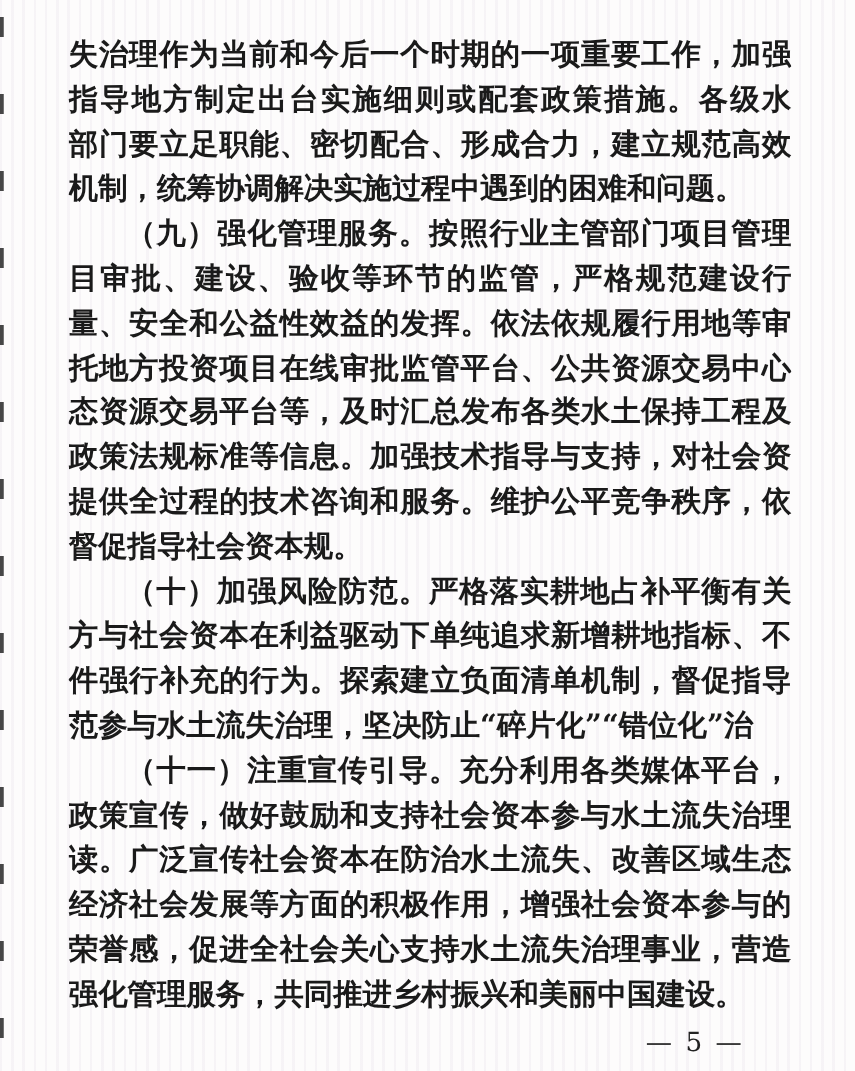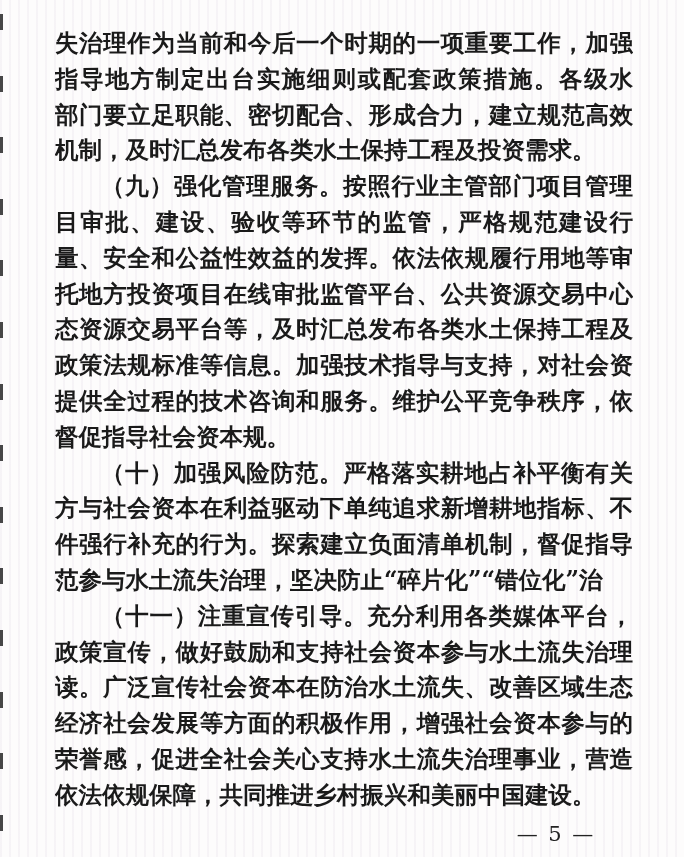--- a/index.html
+++ b/index.html
@@ -78,36 +78,36 @@
 <body>
 
 <div class="page">
 
   <div class="scan-marks"></div>
 
   <div class="content">
     <div class="line fill">失治理作为当前和今后一个时期的一项重要工作，加强部门协同，</div>
     <div class="line fill">指导地方制定出台实施细则或配套政策措施。各级水利、自然资源</div>
     <div class="line fill">部门要立足职能、密切配合、形成合力，建立规范高效的协同工作</div>
-    <div class="line end">机制，及时汇总发布各类水土保持工程及投资需求。</div>
+    <div class="line end">机制，统筹协调解决实施过程中遇到的困难和问题。</div>
     <div class="line fill indent">（九）强化管理服务。按照行业主管部门项目管理要求，强化项</div>
     <div class="line fill">目审批、建设、验收等环节的监管，严格规范建设行为，确保工程质</div>
     <div class="line fill">量、安全和公益性效益的发挥。依法依规履行用地等审批程序。依</div>
     <div class="line fill">托地方投资项目在线审批监管平台、公共资源交易中心或其他生</div>
     <div class="line fill">态资源交易平台等，及时汇总发布各类水土保持工程及投资需求、</div>
     <div class="line fill">政策法规标准等信息。加强技术指导与支持，对社会资本实施主体</div>
     <div class="line fill">提供全过程的技术咨询和服务。维护公平竞争秩序，依法依规保障</div>
     <div class="line end">督促指导社会资本规。</div>
     <div class="line fill indent">（十）加强风险防范。严格落实耕地占补平衡有关政策，禁止地</div>
     <div class="line fill">方与社会资本在利益驱动下单纯追求新增耕地指标、不顾立地条</div>
     <div class="line fill">件强行补充的行为。探索建立负面清单机制，督促指导社会资本规</div>
     <div class="line end">范参与水土流失治理，坚决防止“碎片化”“错位化”治理。</div>
     <div class="line fill indent">（十一）注重宣传引导。充分利用各类媒体平台，加强法律法规</div>
     <div class="line fill">政策宣传，做好鼓励和支持社会资本参与水土流失治理的政策解</div>
     <div class="line fill">读。广泛宣传社会资本在防治水土流失、改善区域生态环境和促进</div>
     <div class="line fill">经济社会发展等方面的积极作用，增强社会资本参与的获得感和</div>
     <div class="line fill">荣誉感，促进全社会关心支持水土流失治理事业，营造良好社会环</div>
-    <div class="line end">依法依规保障，共同推进乡村振兴和美丽中国建设。</div>
+    <div class="line end">强化管理服务，共同推进乡村振兴和美丽中国建设。</div>
   </div>
 
   <div class="page-number">— 5 —</div>
 
 </div>
 
 </body></html>

